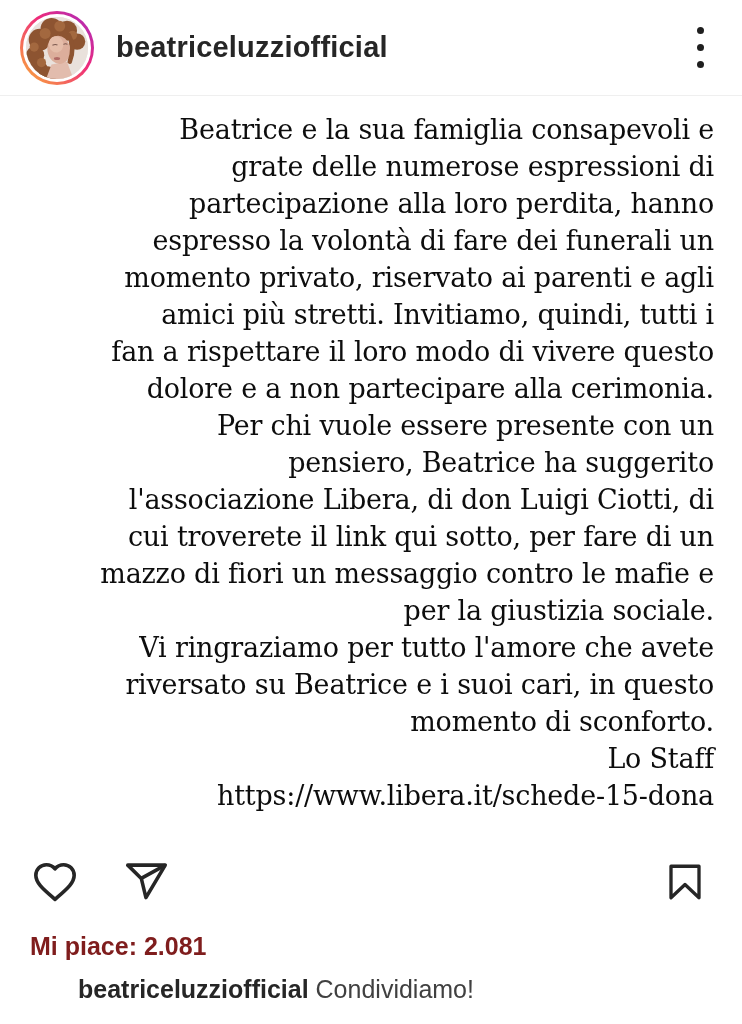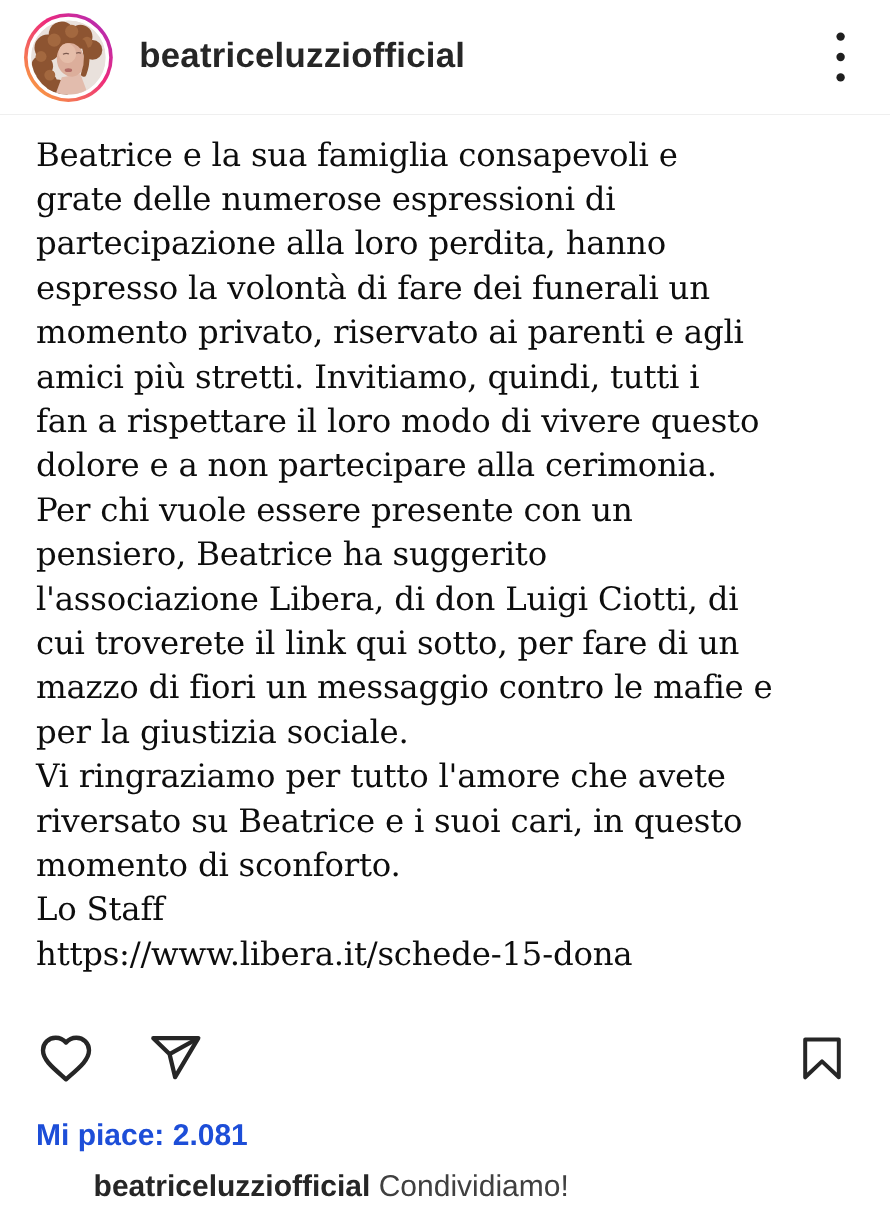--- a/index.html
+++ b/index.html
@@ -67,20 +67,21 @@
   .menu-dot {
     width: 7px;
     height: 7px;
     border-radius: 50%;
     background: #1f1f1f;
   }
 
   
   .post-image {
     background: #ffffff;
+    text-align: right;
   }
   .post-image-text {
     margin: 0;
     padding: 15px 28px 0 30px;
     font-family: "DejaVu Serif", serif;
     font-size: 27px;
     line-height: 37px;
     color: #0d0d0d;
     white-space: pre-line;
     letter-spacing: -0.2px;
@@ -103,21 +104,21 @@
   .action-btn svg { display: block; }
   .share-btn { margin-left: 45px; }
   .save-btn { margin-left: auto; }
 
   
   .likes-row {
     padding: 0 30px;
     margin-top: 27px;
     font-size: 25px;
     font-weight: 700;
-    color: #1d4ed8;
+    color: #7f1d1d;
     cursor: pointer;
   }
   .caption-row {
     padding: 0 30px;
     margin-top: 14px;
     font-size: 25px;
     color: #404040;
     margin-left: 48px;
   }
   .caption-username {

